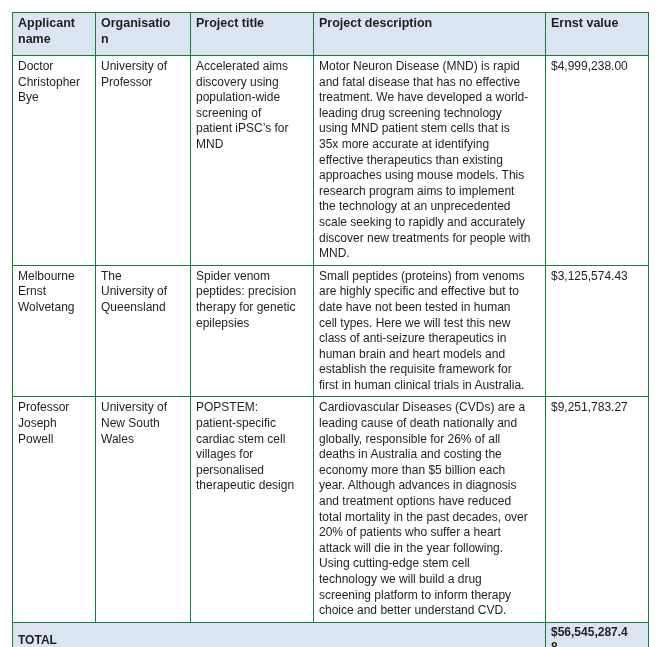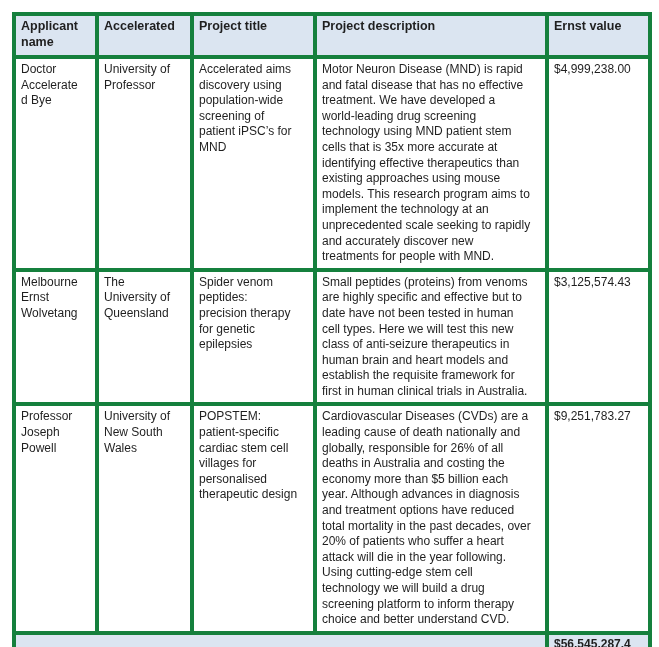--- a/index.html
+++ b/index.html
@@ -22,21 +22,21 @@
     position: absolute;
     left: 12px;
     top: 12px;
     width: 636px;
     border-collapse: collapse;
     table-layout: fixed;
     font-size: 12px;
     line-height: 15.6px;
   }
   table.grants td, table.grants th {
-    border: 4px solid #15803d;
+    border: 1px solid #15803d;
     vertical-align: top;
     padding: 3px 14px 3px 5px;
     text-align: left;
     word-wrap: break-word;
   }
   table.grants th {
     background: #dbe5f1;
     font-weight: 700;
     font-size: 12.5px;
   }
@@ -65,28 +65,28 @@
     <colgroup>
       <col class="c-applicant">
       <col class="c-org">
       <col class="c-title">
       <col class="c-desc">
       <col class="c-grant">
     </colgroup>
     <tbody>
       <tr style="height:43px;">
         <th>Applicant name</th>
-        <th>Accelerated</th>
+        <th>Organisation</th>
         <th>Project title</th>
         <th>Project description</th>
         <th>Ernst value</th>
       </tr>
 
       <tr style="height:203px;">
-        <td>Doctor Accelerated Bye</td>
+        <td>Doctor Christopher Bye</td>
         <td>University of Professor</td>
         <td>Accelerated aims discovery using population-wide screening of patient iPSC’s for MND</td>
         <td>Motor Neuron Disease (MND) is rapid and fatal disease that has no effective treatment. We have developed a world-leading drug screening technology using MND patient stem cells that is 35x more accurate at identifying effective therapeutics than existing approaches using mouse models. This research program aims to implement the technology at an unprecedented scale seeking to rapidly and accurately discover new treatments for people with MND.</td>
         <td>$4,999,238.00</td>
       </tr>
 
       <tr style="height:130px;">
         <td>Melbourne Ernst Wolvetang</td>
         <td>The University of Queensland</td>
         <td>Spider venom peptides: precision therapy for genetic epilepsies</td>

